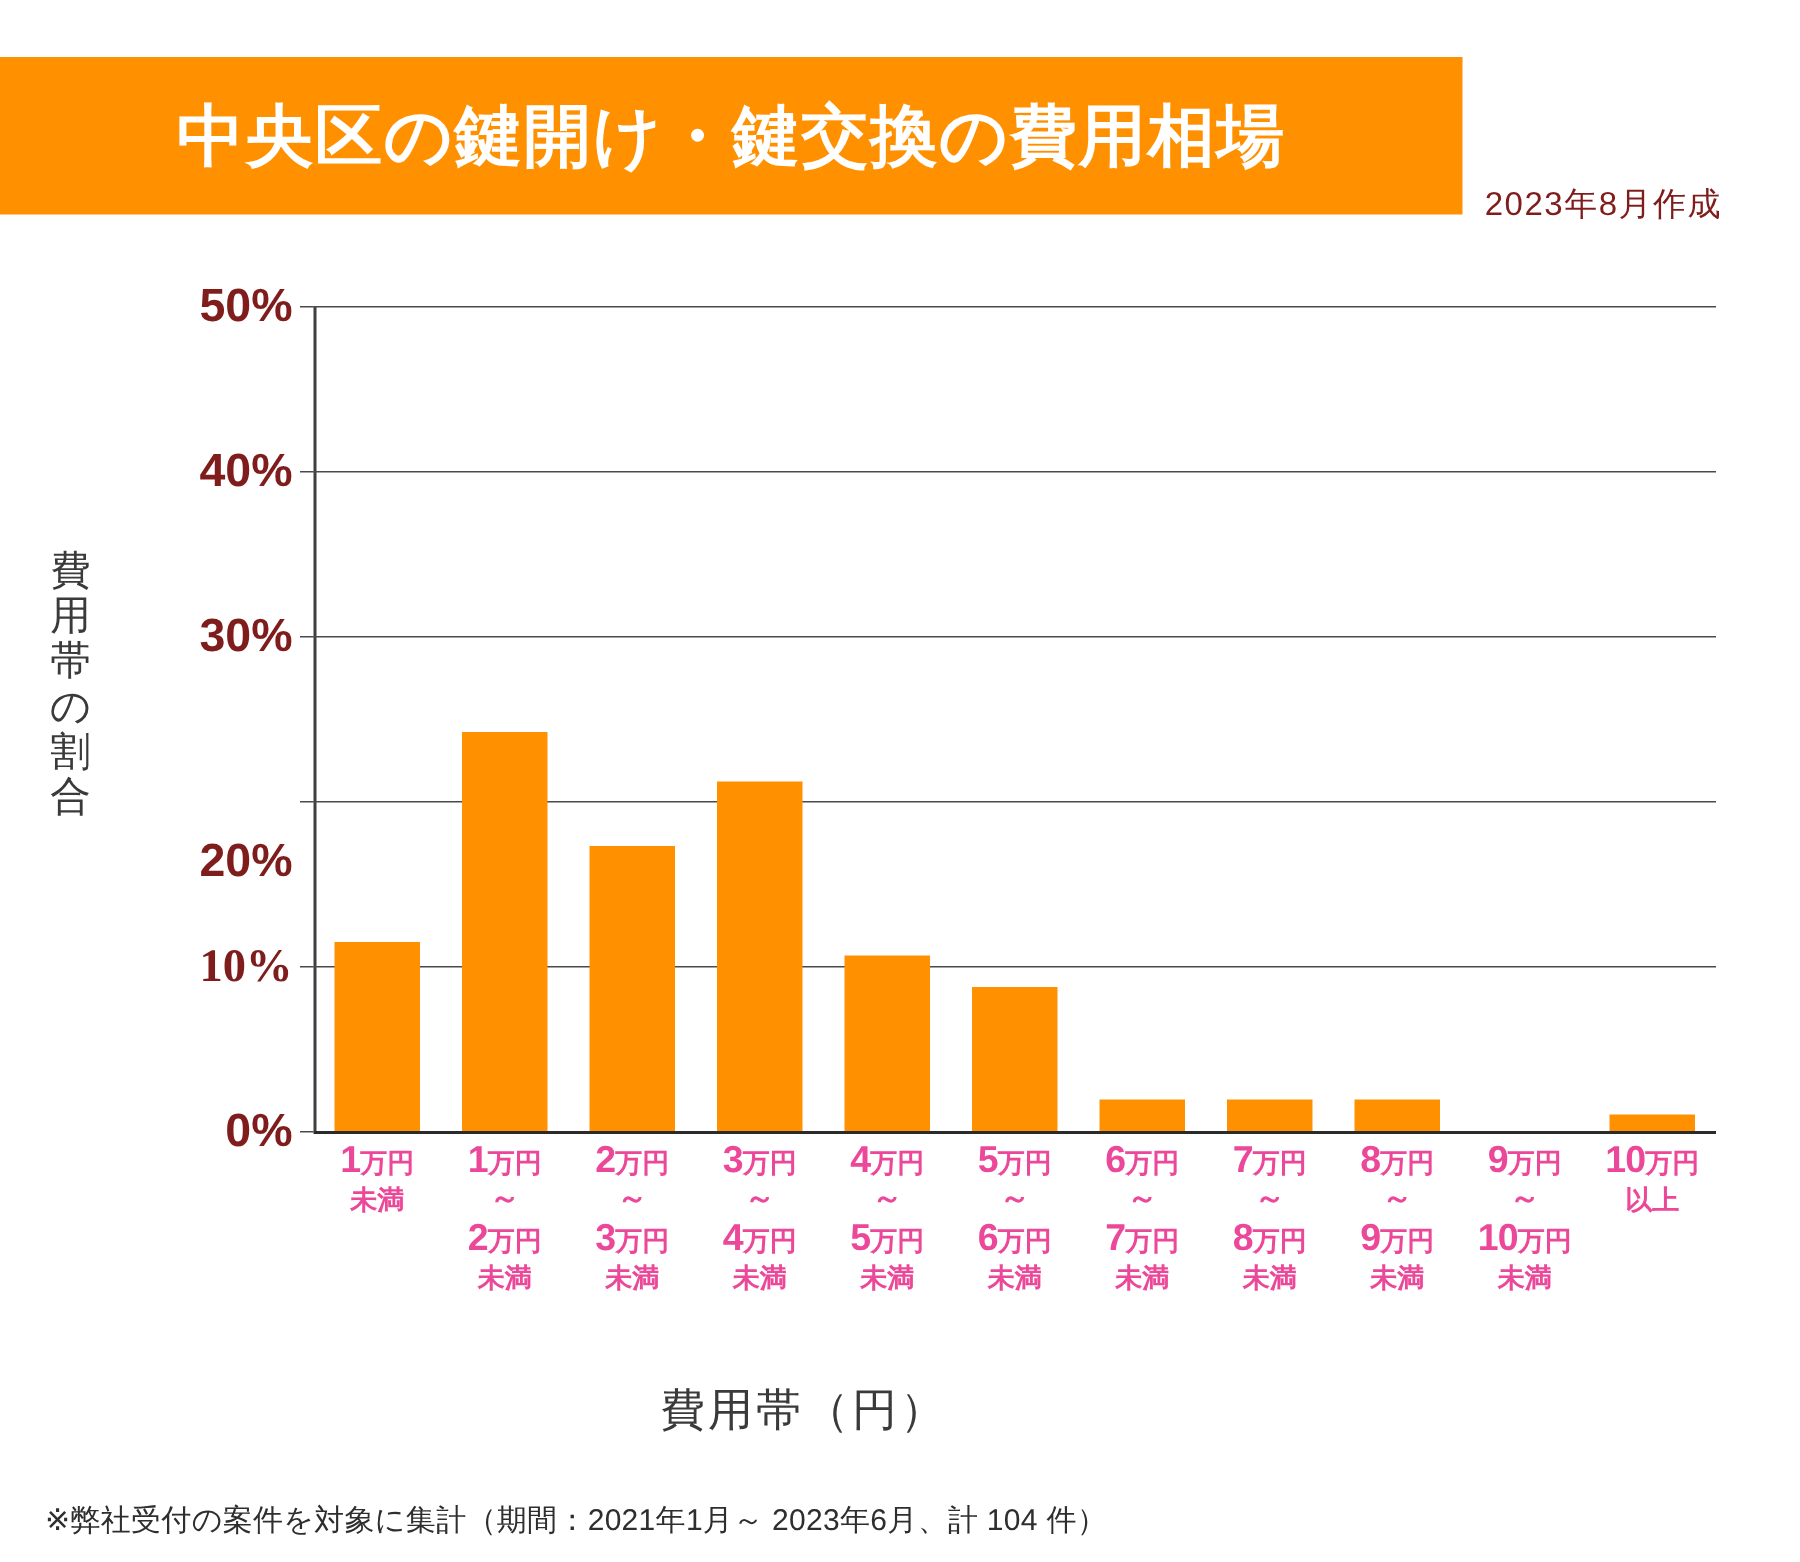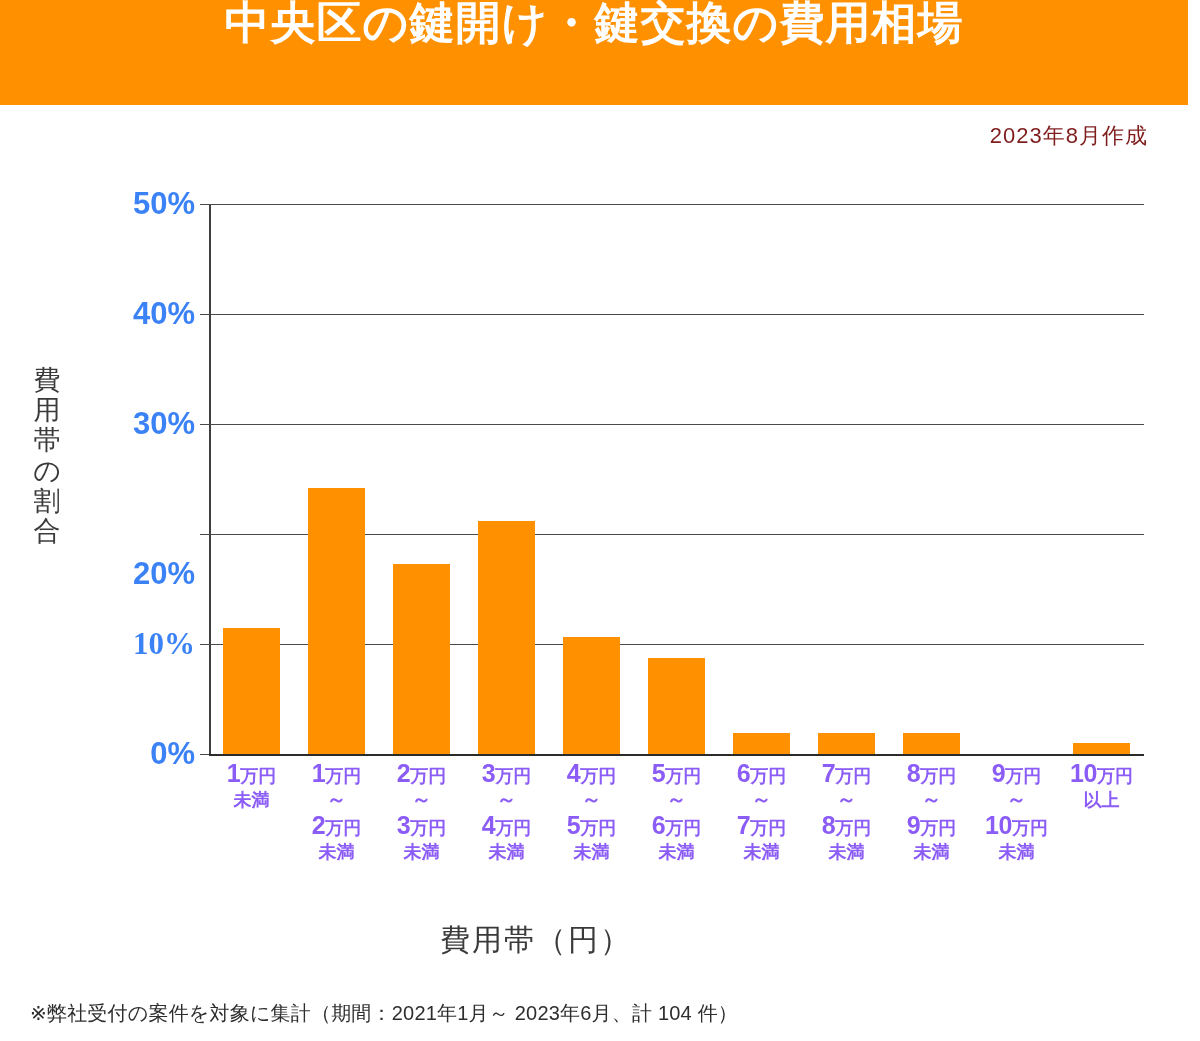--- a/index.html
+++ b/index.html
@@ -11,26 +11,28 @@
     width: 1200px;
     height: 1041px;
     font-family: "Liberation Sans", "DejaVu Sans", sans-serif;
     color: #333333;
     overflow: hidden;
     position: relative;
   }
 
   
   .banner {
-    width: 1188px;
+    width: 975px;
     height: 105px;
     background: #ff9000;
     display: flex;
+    align-items: center;
     justify-content: center;
     box-sizing: border-box;
+    margin-top: 38px;
   }
   .banner-title {
     color: #ffffff;
     font-size: 45px;
     font-weight: bold;
     letter-spacing: 1px;
     line-height: 1;
     white-space: nowrap;
   }
 
@@ -82,21 +84,21 @@
     background: #4a4a4a;
     left: -9px;
   }
 
   
   .y-tick-label {
     position: absolute;
     right: 1012px; 
     font-size: 31px;
     font-weight: bold;
-    color: #3b82f6;
+    color: #7f1d1d;
     text-align: right;
     transform: translateY(-50%);
     letter-spacing: 0px;
   }
   .y-axis-title {
     position: absolute;
     left: 30px;
     top: 365px;
     font-size: 27px;
     color: #3a3a3a;
@@ -135,21 +137,21 @@
     left: 209px;
     top: 760px;
     width: 935px;
     display: flex;
   }
   .x-slot {
     flex: 1 1 0;
     display: flex;
     flex-direction: column;
     align-items: center;
-    color: #8b5cf6;
+    color: #ec4899;
   }
   .x-line {
     white-space: nowrap;
     line-height: 1.08;
     font-weight: bold;
   }
   .x-line .num {
     font-size: 25px;
     font-weight: bold;
     letter-spacing: -0.5px;

